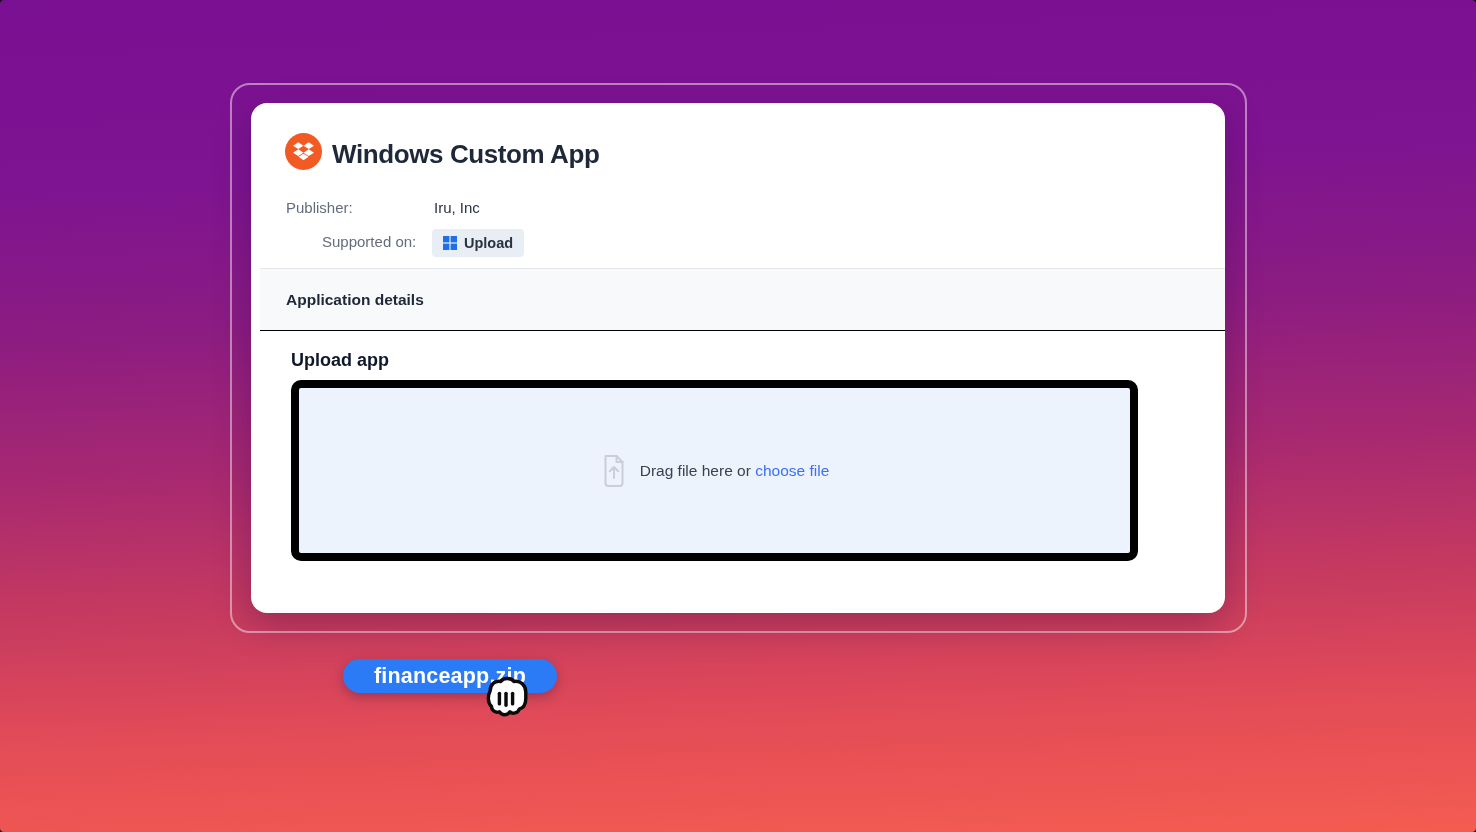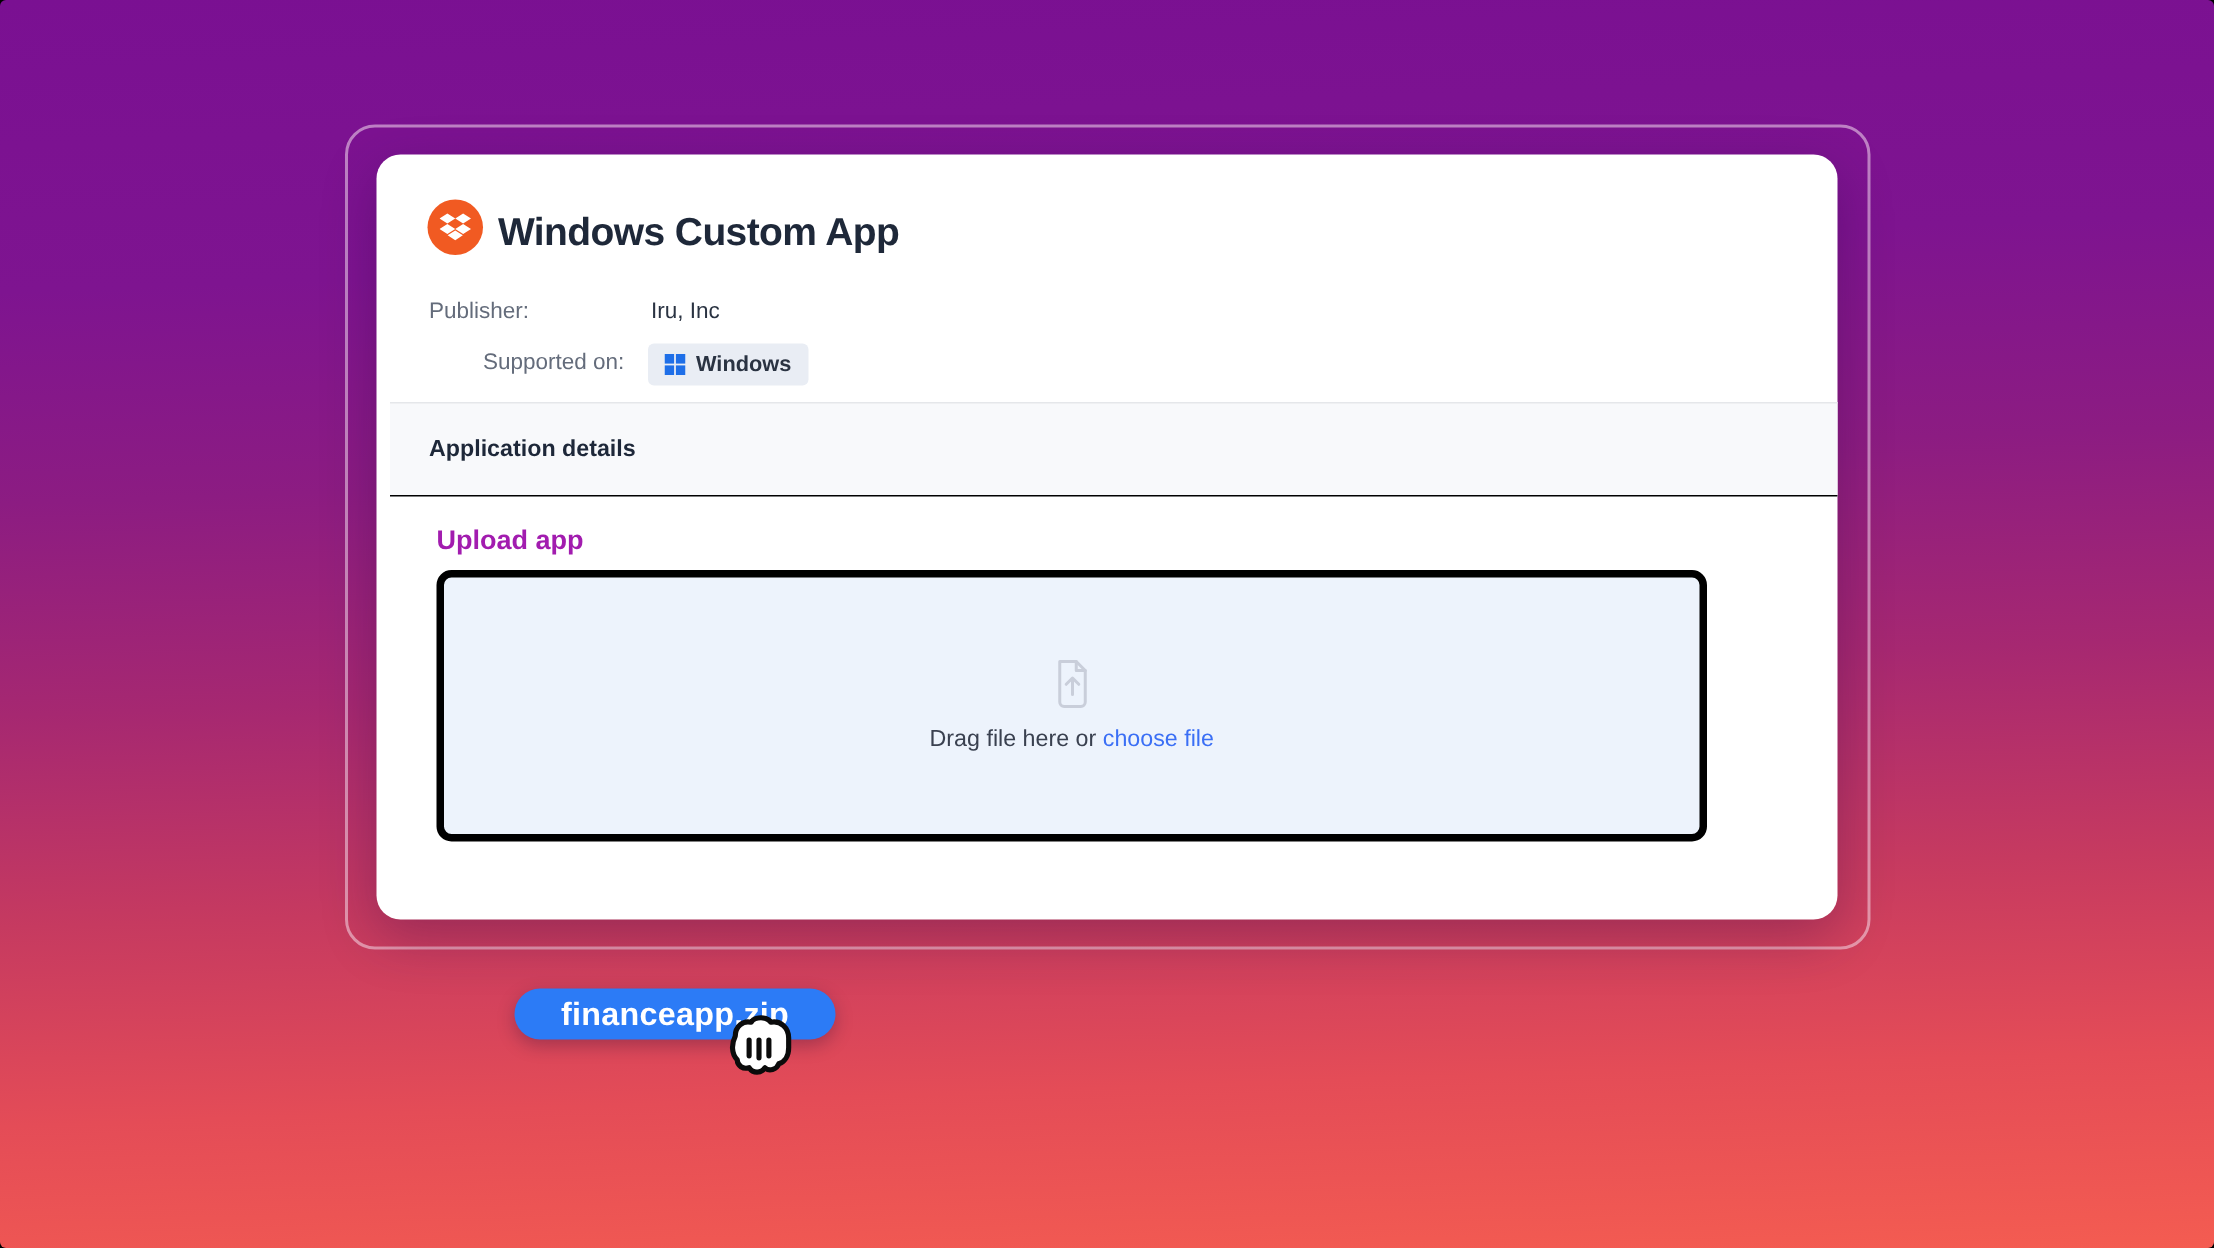--- a/index.html
+++ b/index.html
@@ -60,29 +60,29 @@
     background: #f8f9fb;
     border-top: 1px solid #e5e7ea; border-bottom: 1px solid #000000;
   }
   .section-band .section-title {
     position: absolute; left: 26px; top: 0; line-height: 61px;
     font-size: 15.5px; font-weight: 700; color: #1e2839;
   }
 
   .upload-heading {
     position: absolute; left: 40px; top: 247px;
-    font-size: 18px; font-weight: 700; color: #a21caf;
+    font-size: 18px; font-weight: 700; color: #0f172a;
   }
 
   .dropzone {
     position: absolute; left: 40px; top: 277px;
     width: 847px; height: 181px;
-    border: 5px solid #000000; border-radius: 10px;
+    border: 8px solid #000000; border-radius: 10px;
     background: #edf3fc;
-    display: flex; flex-direction: column;
+    display: flex; flex-direction: row;
     align-items: center; justify-content: center; gap: 12px;
   }
   .dropzone-text { font-size: 15.5px; color: #3a4150; }
   .dropzone-text .choose-link { color: #3b6ff5; cursor: pointer; }
 
   .zip-icon-wrap {
     position: absolute; left: 384px; top: 496px; z-index: 5;
     filter: drop-shadow(0 7px 14px rgba(30, 0, 40, 0.25));
   }
 
@@ -123,21 +123,21 @@
 
     <div class="os-badge">
       <span style="display:inline-flex;">
         <svg width="14" height="14" viewBox="0 0 14 14" fill="#1e6fe8">
           <rect x="0" y="0" width="6.4" height="6.4"></rect>
           <rect x="7.6" y="0" width="6.4" height="6.4"></rect>
           <rect x="0" y="7.6" width="6.4" height="6.4"></rect>
           <rect x="7.6" y="7.6" width="6.4" height="6.4"></rect>
         </svg>
       </span>
-      <span class="badge-text">Windows</span>
+      <span class="badge-text">Upload</span>
     </div>
 
     <div class="section-band">
       <div class="section-title">Application details</div>
     </div>
 
     <div class="upload-heading">Upload app</div>
 
     <div class="dropzone">
       <span style="display:inline-flex;">

